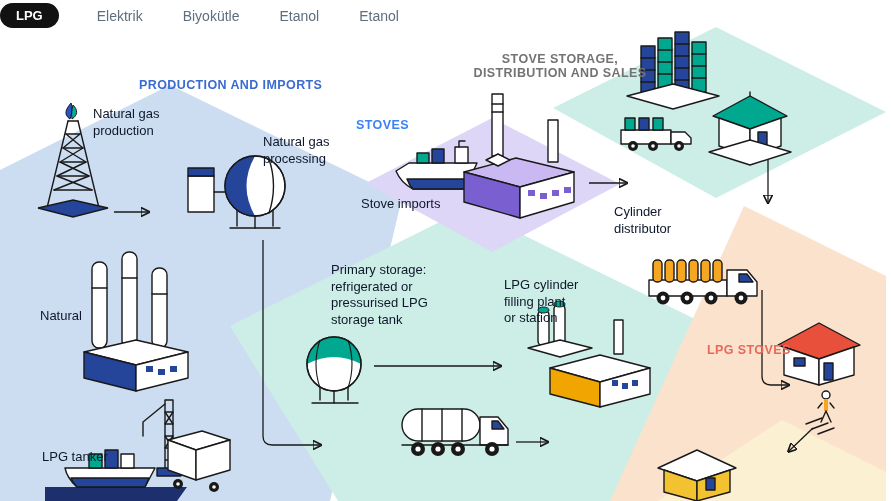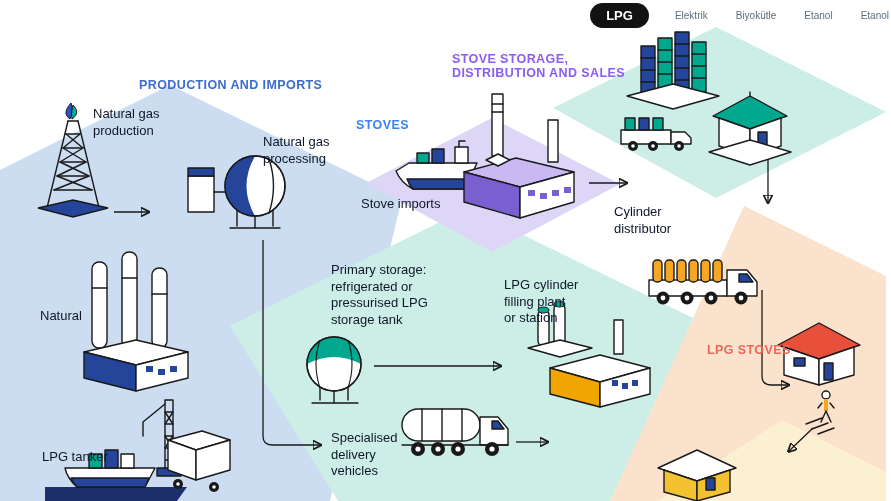--- a/index.html
+++ b/index.html
@@ -1,22 +1,22 @@
 <!DOCTYPE html>
 <html><head>
 <meta charset="utf-8">
 <style>
   *{box-sizing:border-box;margin:0;padding:0}
   html,body{background:#fff}
   body{width:891px;height:501px;font-family:"Liberation Sans",sans-serif}
   .stage{position:relative;width:891px;height:501px;background:#fff;overflow:hidden}
 
   
-  .tabbar{position:absolute;top:3px;left:0;width:100%;display:flex;justify-content:flex-end;align-items:center;gap:24px;z-index:40}
-  .tab{background:none;border:none;font-family:inherit;font-size:10px;color:#5d6e7e;cursor:pointer;padding:4px 2px}
+  .tabbar{position:absolute;top:3px;left:0;width:100%;display:flex;justify-content:flex-start;align-items:center;gap:36px;z-index:40}
+  .tab{background:none;border:none;font-family:inherit;font-size:14px;color:#5d6e7e;cursor:pointer;padding:4px 2px}
   .tab-active{background:#121212;color:#fff;border-radius:15px;padding:5px 16px;font-size:13px;font-weight:bold}
 
   
   .region{position:absolute;left:0;top:0;width:891px;height:501px}
   .rg-blue{background:#ccddf1;clip-path:polygon(0px 170px,170px 85px,402px 198px,330px 501px,0px 501px)}
   .rg-teal-mid{background:#cdeee6;clip-path:polygon(230px 326px,468px 208px,742px 342px,640px 501px,338px 501px)}
   .rg-purple{background:#ded6f7;clip-path:polygon(366px 183px,492px 118px,620px 184px,492px 252px)}
   .rg-teal-top{background:#cdeee6;clip-path:polygon(553px 108px,716px 27px,886px 112px,716px 198px)}
   .rg-orange{background:#fbe2cc;clip-path:polygon(744px 206px,886px 276px,886px 501px,610px 501px)}
   .rg-yellow{background:#fcf0d2;clip-path:polygon(782px 420px,886px 472px,886px 501px,658px 501px)}
@@ -24,21 +24,21 @@
   .flow{position:absolute;left:0;top:0;z-index:6}
   .flow path{stroke:#191919;stroke-width:1.3;fill:none}
 
   .icon{position:absolute;z-index:10;line-height:0}
   .icon svg .ln{stroke:#191919;stroke-width:1.4;fill:none;stroke-linejoin:round;stroke-linecap:round}
 
   .label{position:absolute;z-index:20;font-size:13px;line-height:1.28;color:#0f172a;white-space:pre-line}
   .heading{position:absolute;z-index:20;font-size:12.5px;font-weight:bold;letter-spacing:.4px;white-space:pre-line}
   .h-production{left:139px;top:78px;color:#3a6bd0}
   .h-stoves{left:356px;top:118px;color:#3b82f6}
-  .h-storage{left:452px;top:52px;width:216px;text-align:left;color:#8b5cf6}
+  .h-storage{left:452px;top:52px;width:216px;text-align:center;color:#737373}
   .h-lpgstove{left:707px;top:343px;color:#e8695a}
 </style>
 </head>
 <body>
 
 <div class="stage">
 
   <div class="region rg-blue"></div>
   <div class="region rg-teal-mid"></div>
   <div class="region rg-purple"></div>
@@ -353,17 +353,14 @@
 distributor</div>
   <div class="label" style="left:40px;top:308px">Natural</div>
   <div class="label" style="left:504px;top:277px">LPG cylinder
 filling plant
 or station</div>
   <div class="label" style="left:331px;top:262px">Primary storage:
 refrigerated or
 pressurised LPG
 storage tank</div>
   <div class="label" style="left:42px;top:449px">LPG tanker</div>
-  <div class="label" style="left:331px;top:430px">Specialised
-delivery
-vehicles</div>
 
 </div>
 
 </body></html>

